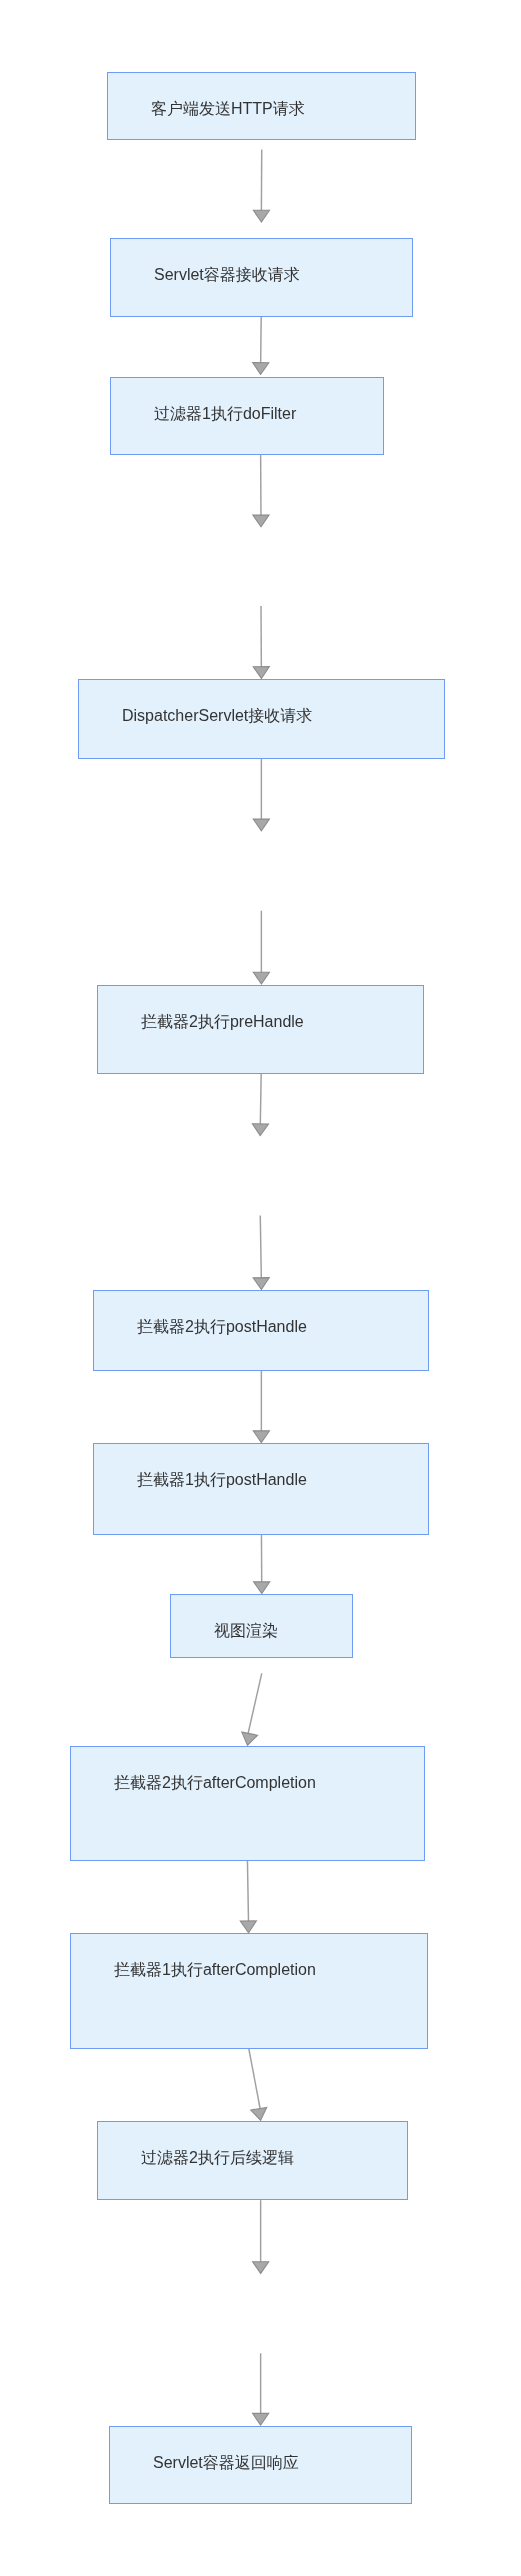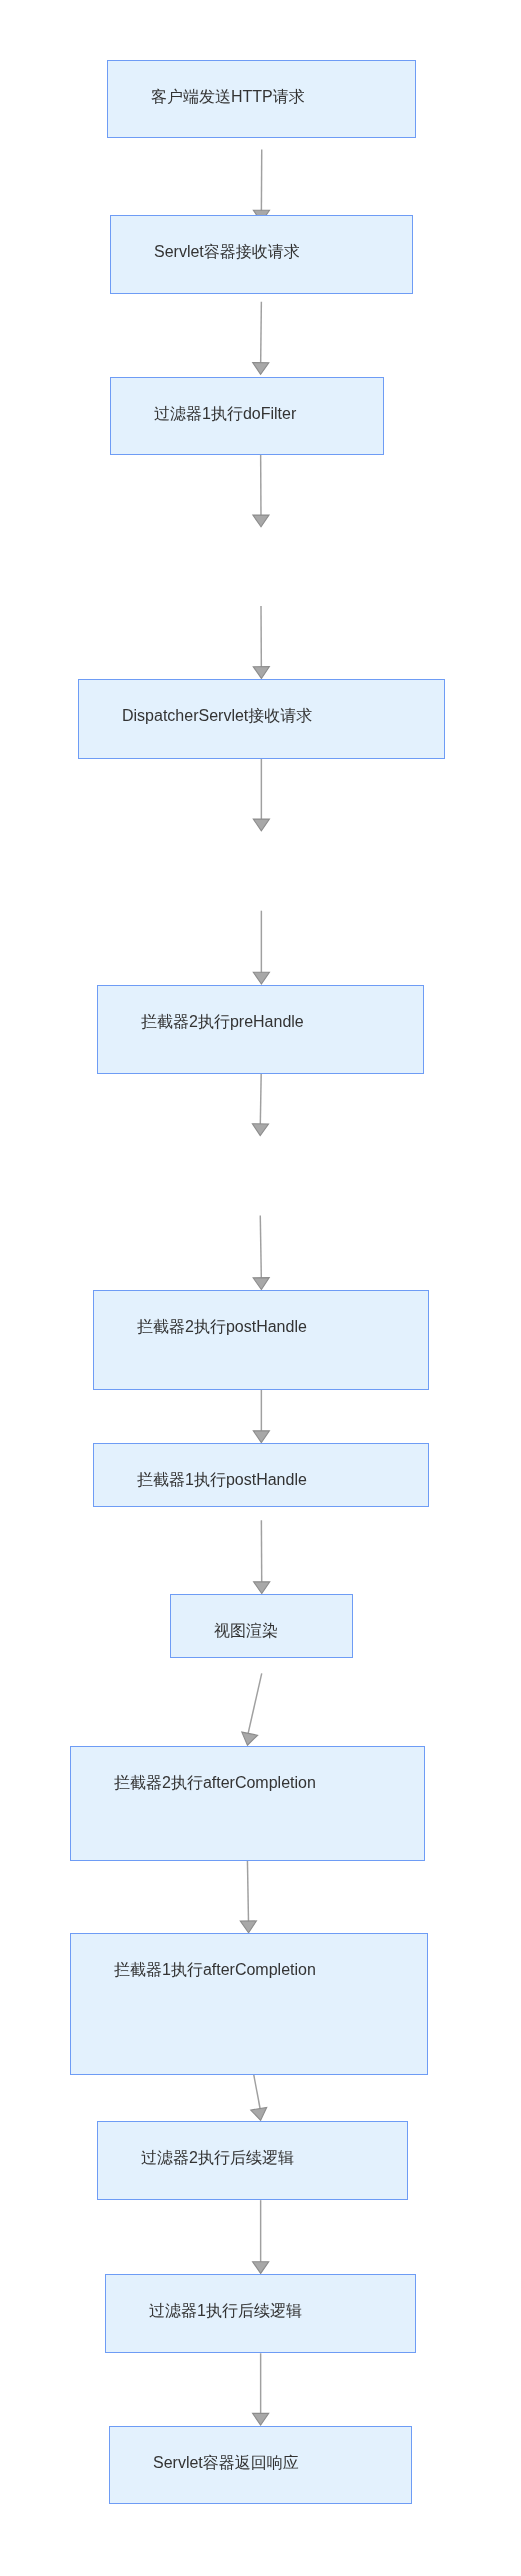--- a/index.html
+++ b/index.html
@@ -93,69 +93,66 @@
       <g>
         <line x1="355.5" y1="3003" x2="355.5" y2="3091" stroke="#a0a0a0" stroke-width="2"></line>
         <polygon points="0,0 -11,-16 11,-16" transform="translate(355.5,3103) rotate(0)" fill="#a8a8a8" stroke="#8c8c8c" stroke-width="1.5"></polygon>
       </g>
       <g>
         <line x1="355.5" y1="3212" x2="355.5" y2="3298" stroke="#a0a0a0" stroke-width="2"></line>
         <polygon points="0,0 -11,-16 11,-16" transform="translate(355.5,3310) rotate(0)" fill="#a8a8a8" stroke="#8c8c8c" stroke-width="1.5"></polygon>
       </g>
     </svg>
 
-  <div class="node" style="left:107px;top:60px;width:309px;height:78px">
+  <div class="node" style="left:107px;top:72px;width:309px;height:68px">
     <span class="node-label">客户端发送HTTP请求</span>
   </div>
 
-  <div class="node" style="left:110px;top:215px;width:303px;height:79px">
+  <div class="node" style="left:110px;top:238px;width:303px;height:79px">
     <span class="node-label">Servlet容器接收请求</span>
   </div>
 
   <div class="node" style="left:110px;top:377px;width:274px;height:78px">
     <span class="node-label">过滤器1执行doFilter</span>
   </div>
 
 
   <div class="node" style="left:78px;top:679px;width:367px;height:80px">
     <span class="node-label">DispatcherServlet接收请求</span>
   </div>
 
 
   <div class="node" style="left:97px;top:985px;width:327px;height:89px">
     <span class="node-label">拦截器2执行preHandle</span>
   </div>
 
 
-  <div class="node" style="left:93px;top:1290px;width:336px;height:100px">
+  <div class="node" style="left:93px;top:1290px;width:336px;height:81px">
     <span class="node-label">拦截器2执行postHandle</span>
   </div>
 
-  <div class="node" style="left:93px;top:1443px;width:336px;height:64px">
+  <div class="node" style="left:93px;top:1443px;width:336px;height:92px">
     <span class="node-label">拦截器1执行postHandle</span>
   </div>
 
   <div class="node" style="left:170px;top:1594px;width:183px;height:64px">
     <span class="node-label">视图渲染</span>
   </div>
 
   <div class="node" style="left:70px;top:1746px;width:355px;height:115px">
     <span class="node-label">拦截器2执行afterCompletion</span>
   </div>
 
-  <div class="node" style="left:70px;top:1933px;width:358px;height:142px">
+  <div class="node" style="left:70px;top:1933px;width:358px;height:116px">
     <span class="node-label">拦截器1执行afterCompletion</span>
   </div>
 
   <div class="node" style="left:97px;top:2121px;width:311px;height:79px">
     <span class="node-label">过滤器2执行后续逻辑</span>
   </div>
 
-  <div class="node" style="left:105px;top:2274px;width:311px;height:79px">
-    <span class="node-label">过滤器1执行后续逻辑</span>
-  </div>
 
   <div class="node" style="left:109px;top:2426px;width:303px;height:78px">
     <span class="node-label">Servlet容器返回响应</span>
   </div>
 
 </div>
 
 
 </body></html>

